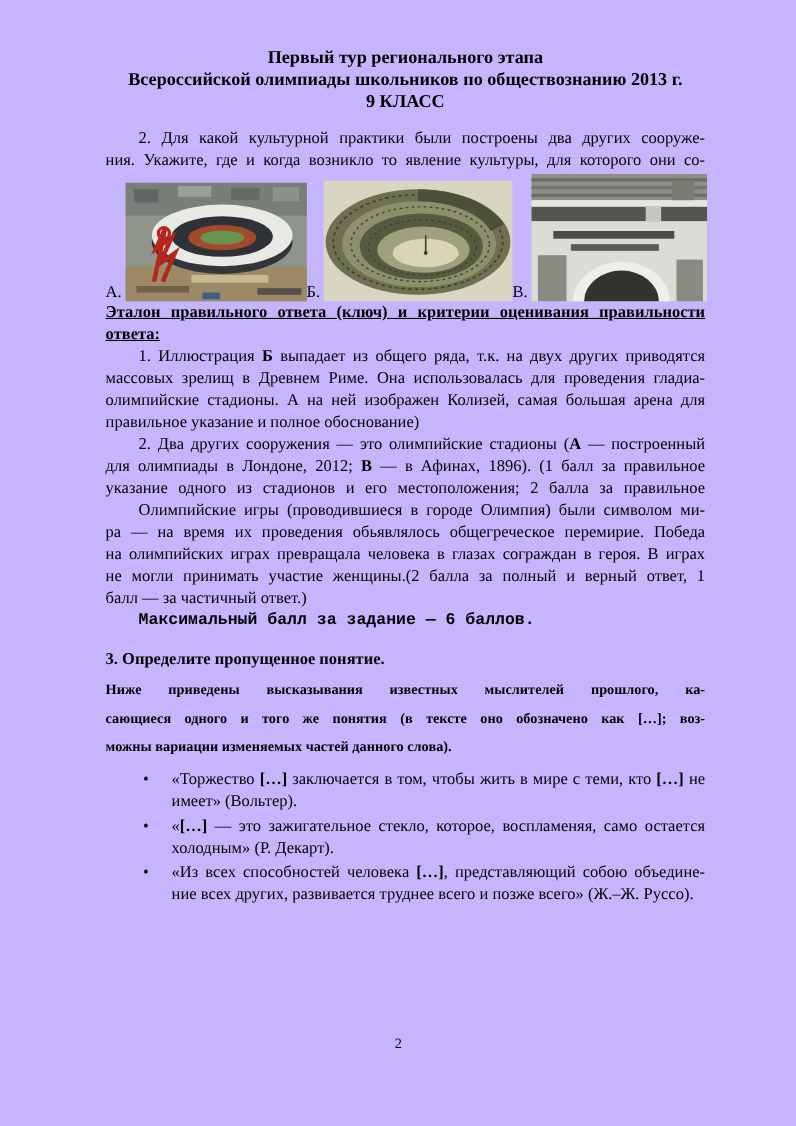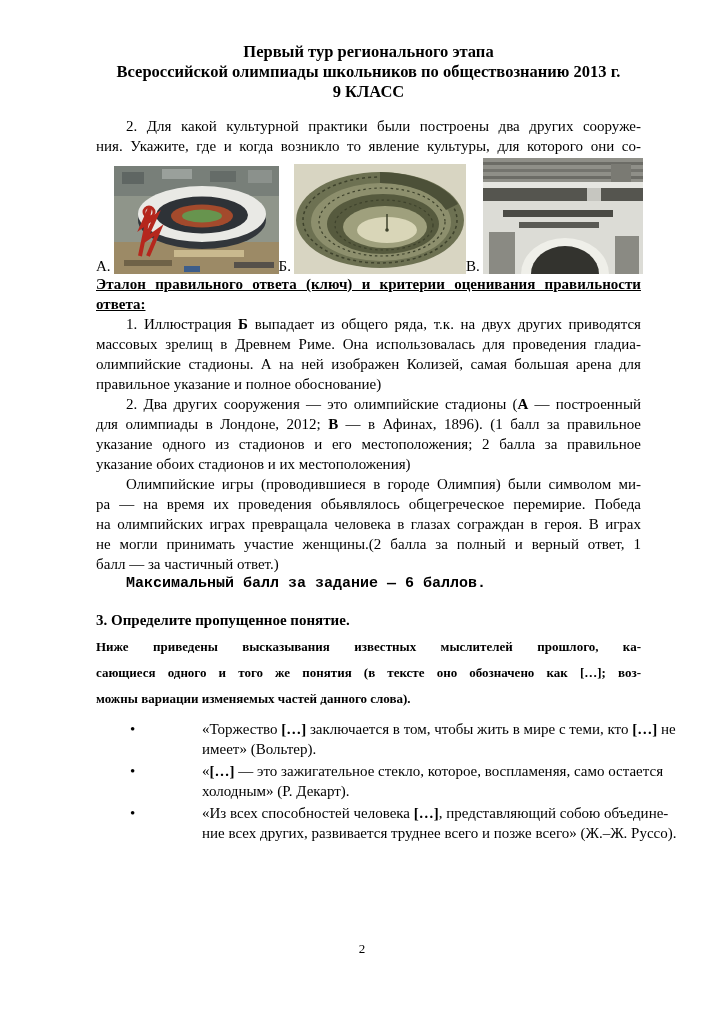--- a/index.html
+++ b/index.html
@@ -1,17 +1,17 @@
 <!DOCTYPE html>
 <html><head>
 <meta charset="utf-8">
 <style>
   html,body { margin:0; padding:0; background:#e8e8e8; }
   .page {
-    position:relative; width:724px; height:1024px; background:#ffffff;
+    position:relative; width:724px; height:1024px; background:#c4b5fd;
     font-family:"Liberation Serif", serif; color:#000; overflow:hidden;
     margin:0 auto;
   }
   .content { position:absolute; left:96px; top:42px; width:545px; }
 
   
   .jline { text-align:justify; text-align-last:justify; white-space:nowrap; }
   .jline-last { text-align-last:left; }
   .indent .jline-first { text-indent:30px; }
 
@@ -35,21 +35,21 @@
 
   .max-score { font-weight:bold; padding-left:30px;font-family:Liberation Mono, monospace; }
 
   .t3-heading { margin-top:16px; font-weight:bold; font-size:15px; line-height:20px; }
   .t3-intro { margin-top:4px; font-weight:bold; font-size:13px; }
   .t3-intro .jline { line-height:26px; }
 
   .bullets { margin-top:7px; }
   .bullet { display:flex; padding-left:34px; margin-bottom:2px; }
   .bullet-marker { width:26px; flex:0 0 26px; font-size:15px; line-height:20px; }
-  .bullet-text { flex:1; min-width:0;margin-left:46px; }
+  .bullet-text { flex:1; min-width:0; }
 
   .page-number {
     position:absolute; left:0; right:0; top:941px;
     text-align:center; font-size:13px;
   }
 </style>
 </head>
 <body>
 
 <div class="page">
@@ -142,21 +142,20 @@
         <div class="jline jline-first">1. Иллюстрация <b>Б</b> выпадает из общего ряда, т.к. на двух других приводятся</div>
         <div class="jline">массовых зрелищ в Древнем Риме. Она использовалась для проведения гладиа-</div>
         <div class="jline">олимпийские стадионы. А на ней изображен Колизей, самая большая арена для</div>
         <div class="jline jline-last">правильное указание и полное обоснование)</div>
       </div>
 
     <div class="body-text indent">
         <div class="jline jline-first">2. Два других сооружения — это олимпийские стадионы (<b>А</b> — построенный</div>
         <div class="jline">для олимпиады в Лондоне, 2012; <b>В</b> — в Афинах, 1896). (1 балл за правильное</div>
         <div class="jline">указание одного из стадионов и его местоположения; 2 балла за правильное</div>
-        <div class="jline jline-last">указание обоих стадионов и их местоположения)</div>
       </div>
 
     <div class="body-text indent">
         <div class="jline jline-first">Олимпийские игры (проводившиеся в городе Олимпия) были символом ми-</div>
         <div class="jline">ра — на время их проведения обьявлялось общегреческое перемирие. Победа</div>
         <div class="jline">на олимпийских играх превращала человека в глазах сограждан в героя. В играх</div>
         <div class="jline">не могли принимать участие женщины.(2 балла за полный и верный ответ, 1</div>
         <div class="jline jline-last">балл — за частичный ответ.)</div>
       </div>
 

